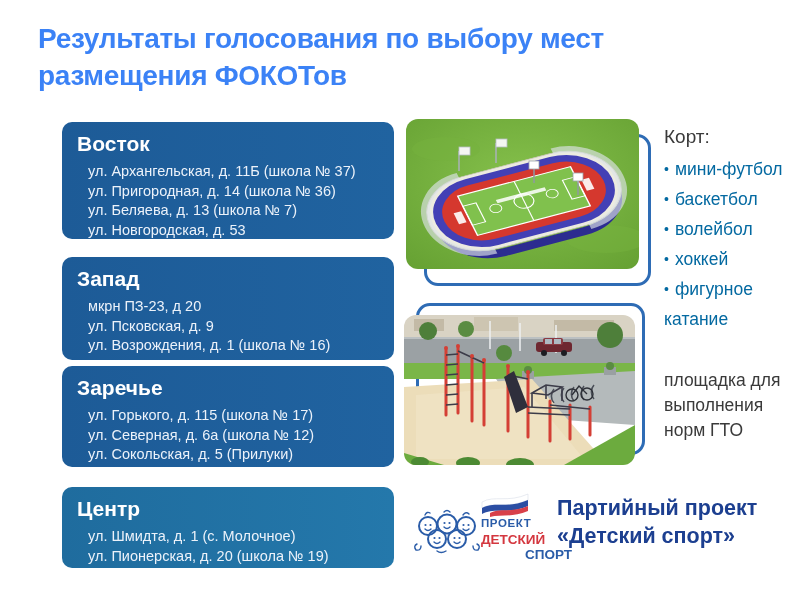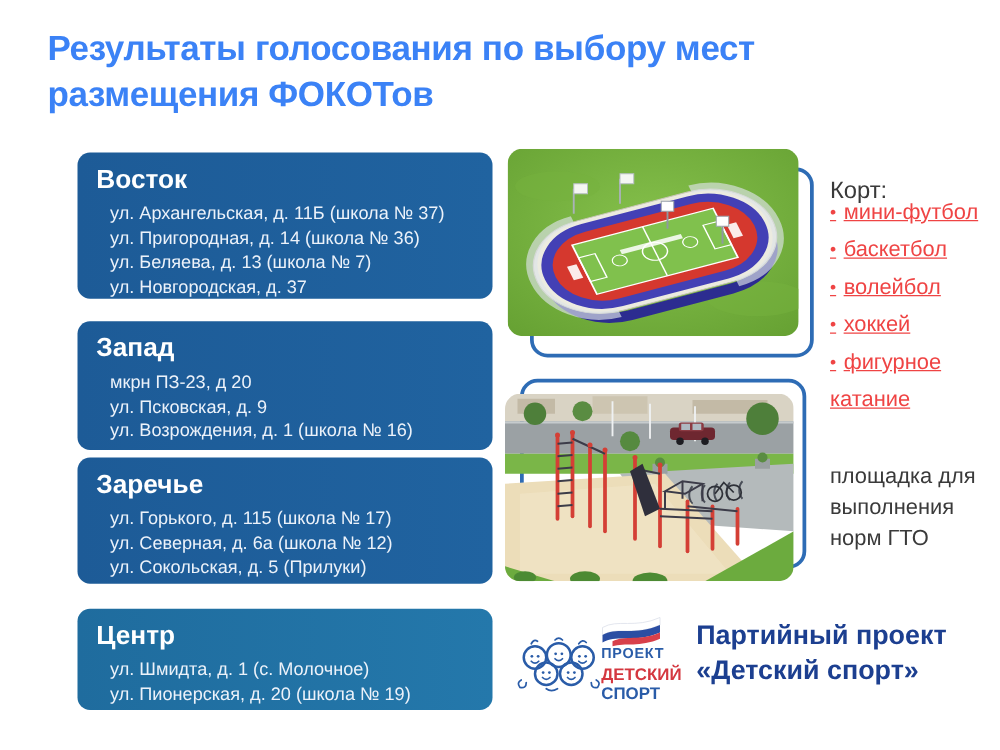--- a/index.html
+++ b/index.html
@@ -20,58 +20,58 @@
     left:30px;width:332px;border-radius:10px;color:#ffffff;
     padding:9px 14px 10px 15px;box-sizing:border-box;
     background:linear-gradient(90deg,#1d5b97,#2063a0);
     margin-left:32px;
   }
   .district.light{background:linear-gradient(90deg,#1f6c9e,#2478ab);}
   .district-name{font-size:21px;font-weight:700;margin:0 0 5px 0;line-height:26px;}
   .address-line{font-size:14.5px;line-height:19.5px;padding-left:11px;color:#ecf2fa;font-weight:400;}
 
   
-  .court-heading{left:664px;top:142px;font-size:19px;color:#3a3a3a;}
-  .court-list{left:664px;top:155px;width:124px;font-size:17.5px;line-height:29px;color:#ef4444;text-decoration:underline;}
+  .court-heading{left:664px;top:126px;font-size:19px;color:#3a3a3a;}
+  .court-list{left:664px;top:155px;width:124px;font-size:17.5px;line-height:29px;color:#0369a1;}
   .court-item .bullet{font-size:14px;margin-right:6px;position:relative;top:-1px;}
   .gto-caption{left:664px;top:368px;width:124px;font-size:17.5px;line-height:25px;color:#3a3a3a;}
 
   
   .frame{border:3px solid #2e6cb5;border-radius:14px;box-sizing:border-box;background:transparent;}
   .frame-court{left:424px;top:134px;width:227px;height:152px;}
   .frame-gto{left:416px;top:303px;width:229px;height:152px;}
   .render{border-radius:12px;overflow:hidden;line-height:0;}
   .render-court{left:406px;top:119px;width:233px;height:150px;}
   .render-gto{left:404px;top:315px;width:231px;height:150px;}
 
   
   .partner-text{left:557px;top:494px;font-size:21.5px;font-weight:800;color:#1c3f90;line-height:28px;}
   .faces-logo{left:413px;top:506px;width:68px;height:50px;}
   .flag-icon{left:480px;top:492px;width:50px;height:26px;}
   .logo-text{left:481px;top:518px;line-height:1;}
   .logo-project{font-size:11.5px;color:#2a5ca8;letter-spacing:0.6px;font-weight:600;}
   .logo-detskiy{font-size:13.5px;color:#d4373f;font-weight:800;margin-top:3px;}
-  .logo-sport{font-size:13.5px;color:#2a5ca8;font-weight:800;margin-top:2px;}
+  .logo-sport{font-size:13.5px;color:#2a5ca8;font-weight:800;margin-top:2px;margin-left:44px;}
 </style>
 </head>
 <body>
 
 <div id="canvas">
 
   <div class="abs page-title">
     <div>Результаты голосования по выбору мест</div>
     <div>размещения ФОКОТов</div>
   </div>
 
   <div class="abs district" style="top:122px;height:117px;">
     <div class="district-name">Восток</div>
     <div class="address-line">ул. Архангельская, д. 11Б (школа № 37)</div>
     <div class="address-line">ул. Пригородная, д. 14 (школа № 36)</div>
     <div class="address-line">ул. Беляева, д. 13 (школа № 7)</div>
-    <div class="address-line">ул. Новгородская, д. 37</div>
+    <div class="address-line">ул. Новгородская, д. 53</div>
   </div>
 
   <div class="abs district" style="top:257px;height:103px;">
     <div class="district-name">Запад</div>
     <div class="address-line">мкрн ПЗ-23, д 20</div>
     <div class="address-line">ул. Псковская, д. 9</div>
     <div class="address-line">ул. Возрождения, д. 1 (школа № 16)</div>
   </div>
 
   <div class="abs district" style="top:366px;height:101px;">

